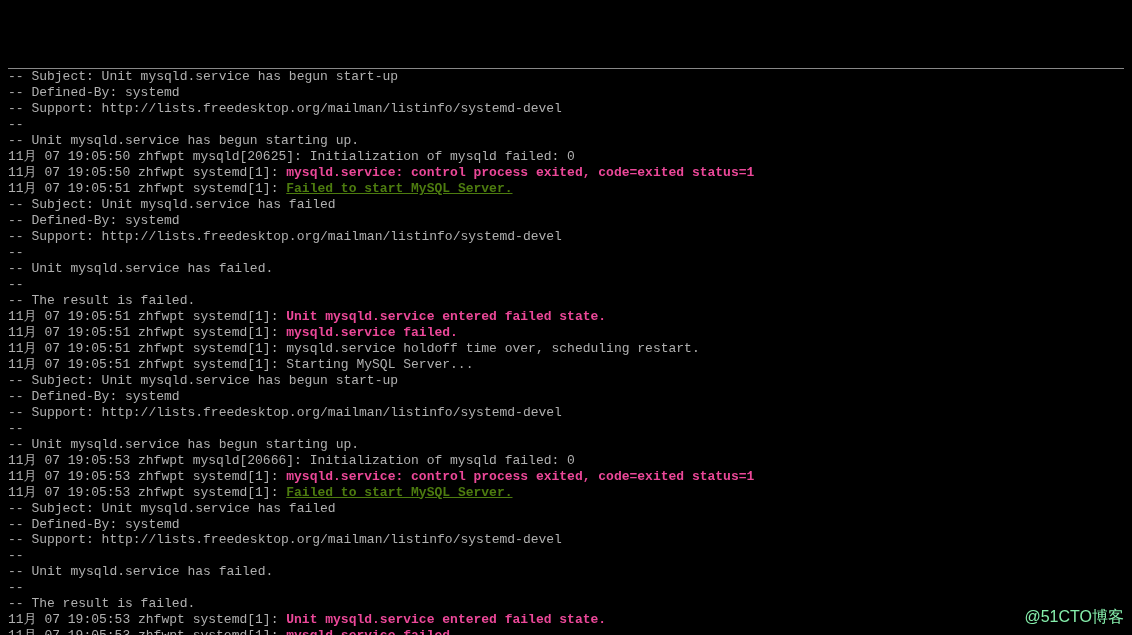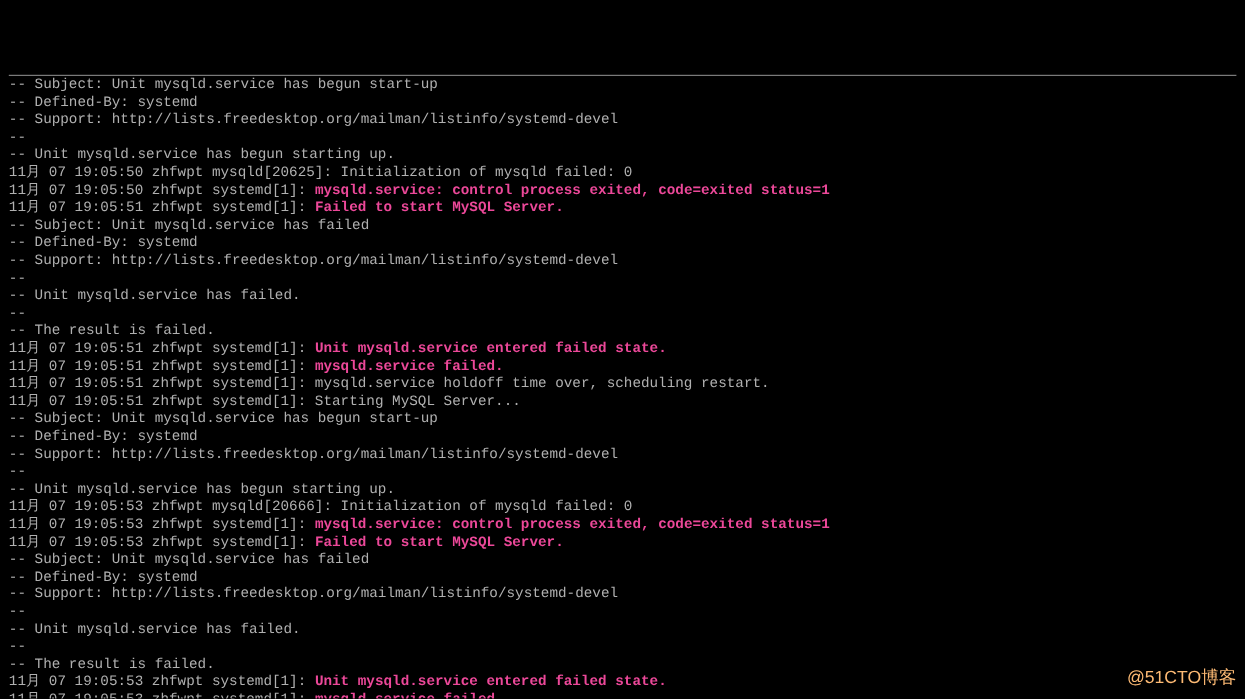--- a/index.html
+++ b/index.html
@@ -24,28 +24,29 @@
       border-top: 1px solid #888;
     }
     .line {
       display: block;
     }
     .bold-white {
       color: #ec4899;
       font-weight: bold;
     }
     .bold-red {
-      color: #ec4899;
+      color: #4d7c0f;
       font-weight: bold;
+      text-decoration: underline;
     }
     .watermark {
       position: absolute;
       right: 8px;
       bottom: 8px;
-      color: #fdba74;
+      color: #86efac;
       font-size: 16px;
       font-family: "Microsoft YaHei", "PingFang SC", sans-serif;
       font-weight: 500;
     }
   </style>
 </head>
 <body>
 
 
 

